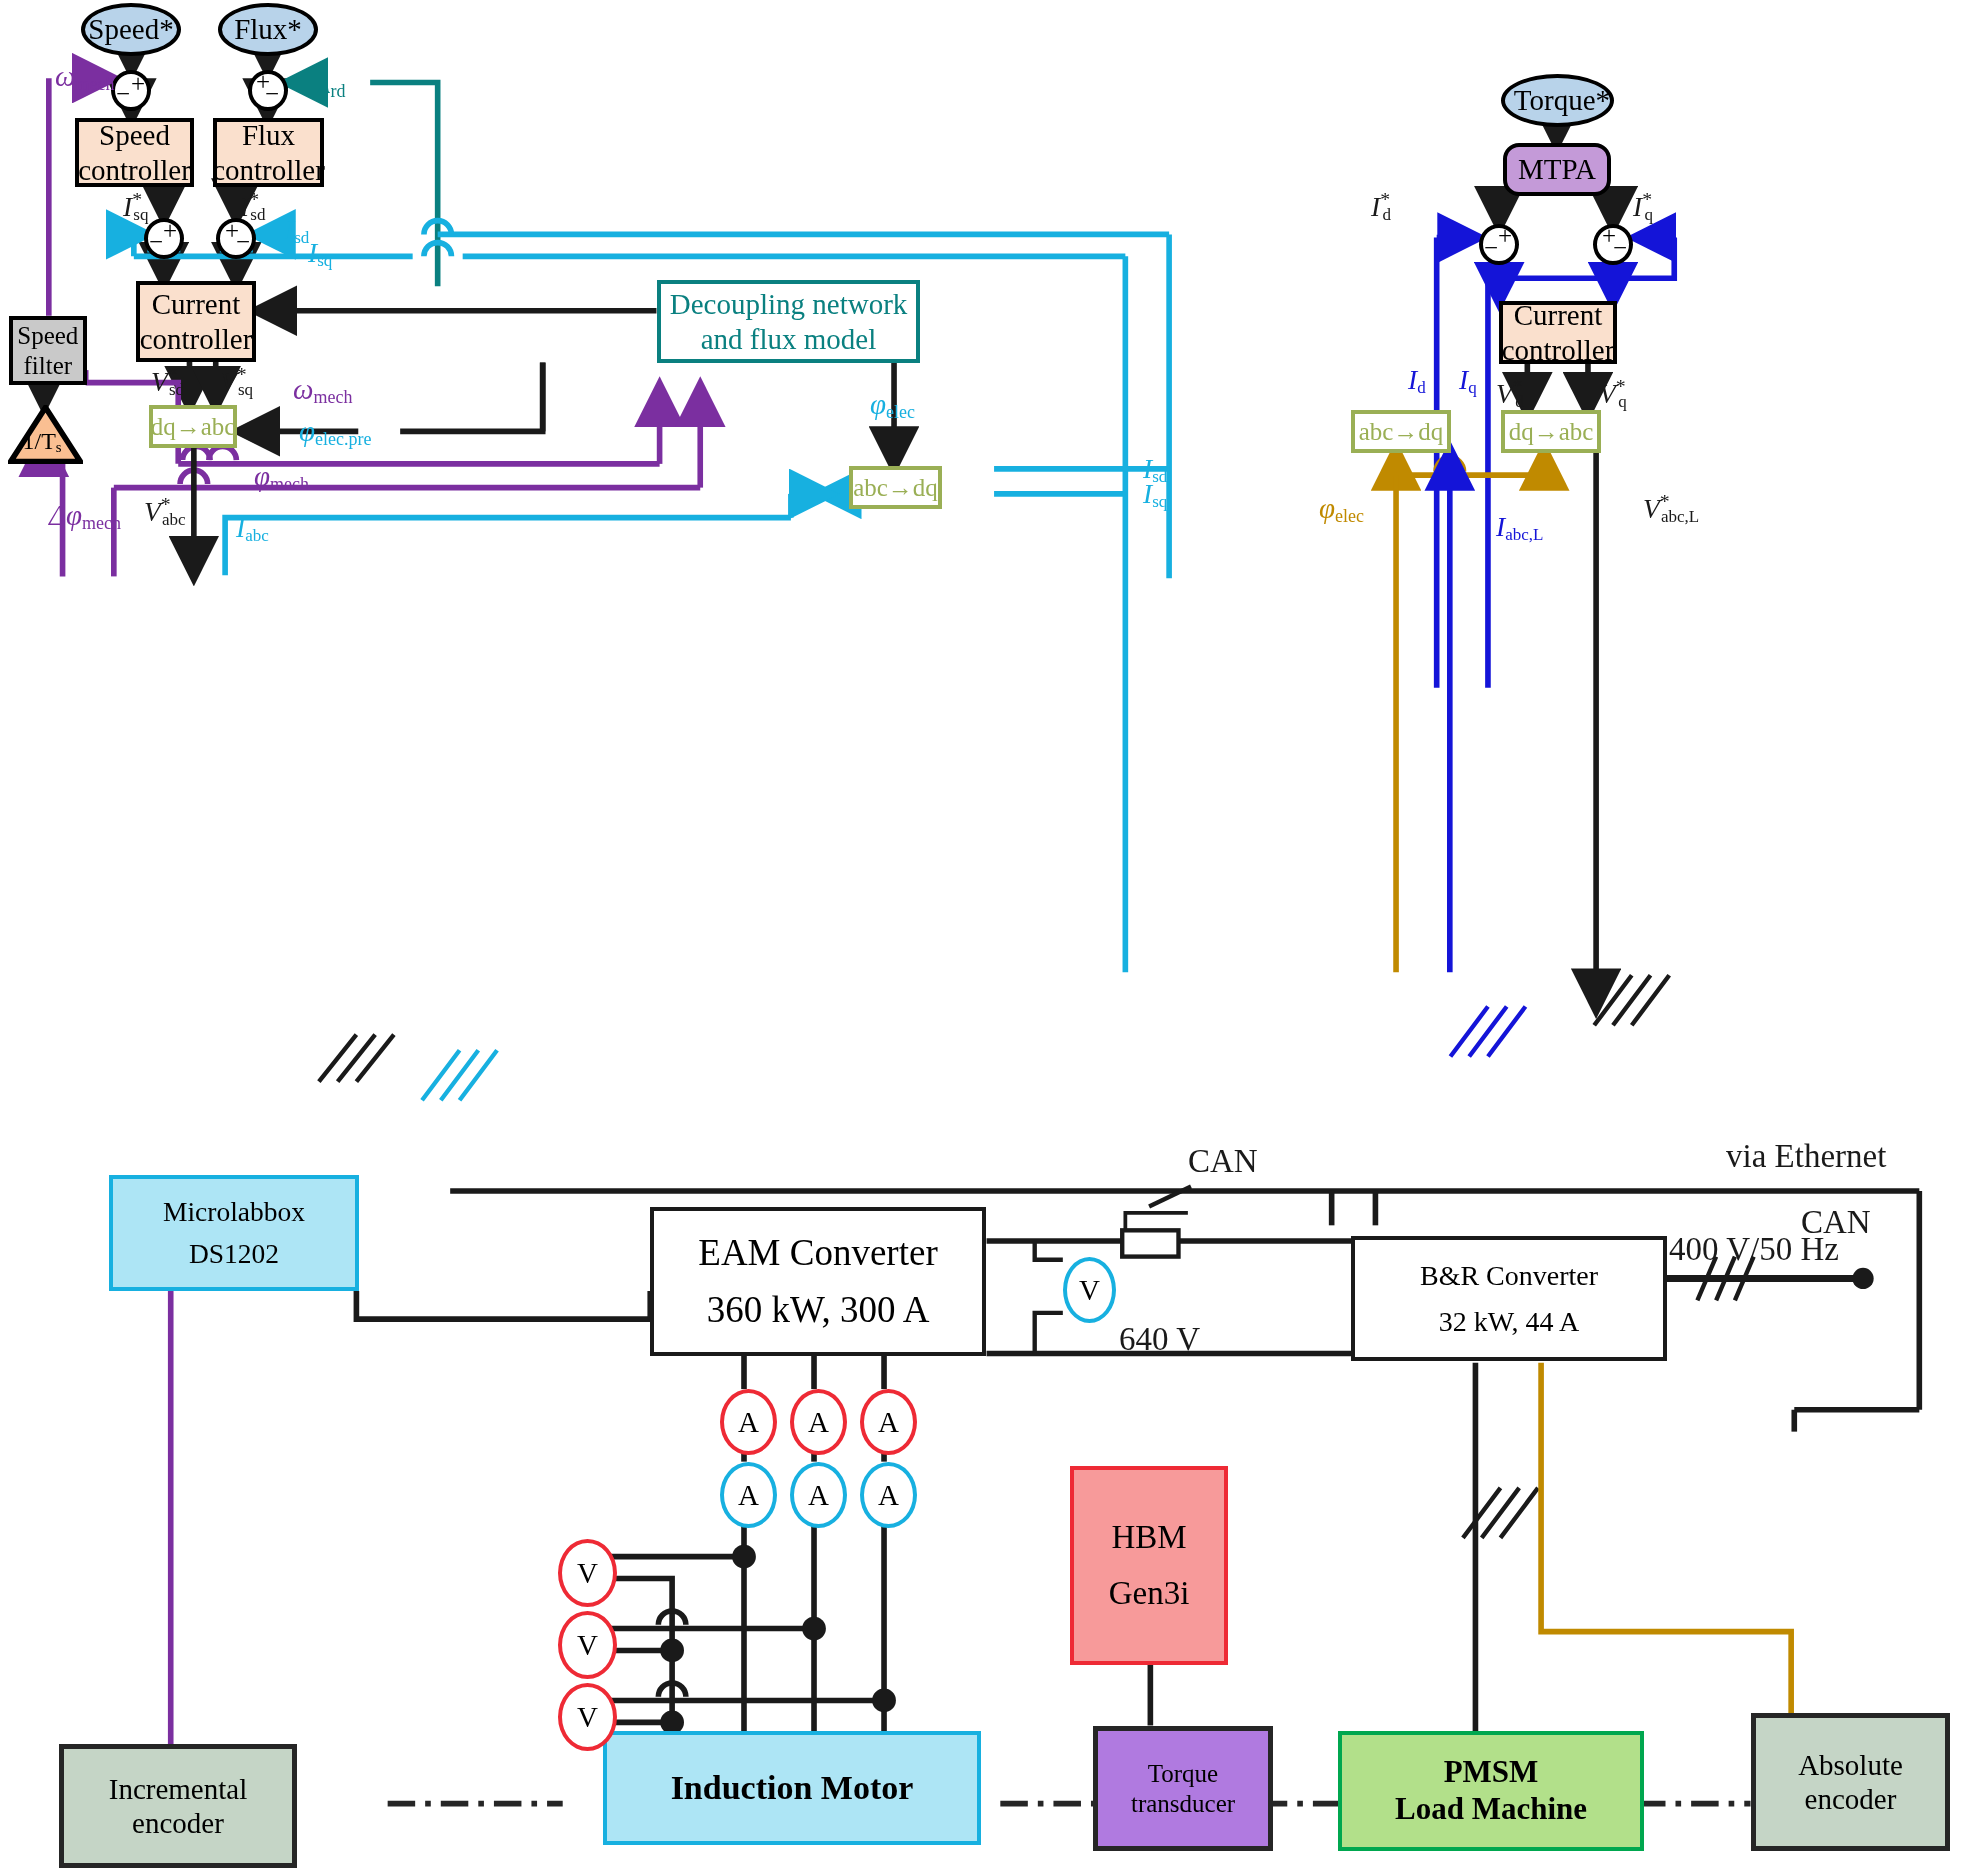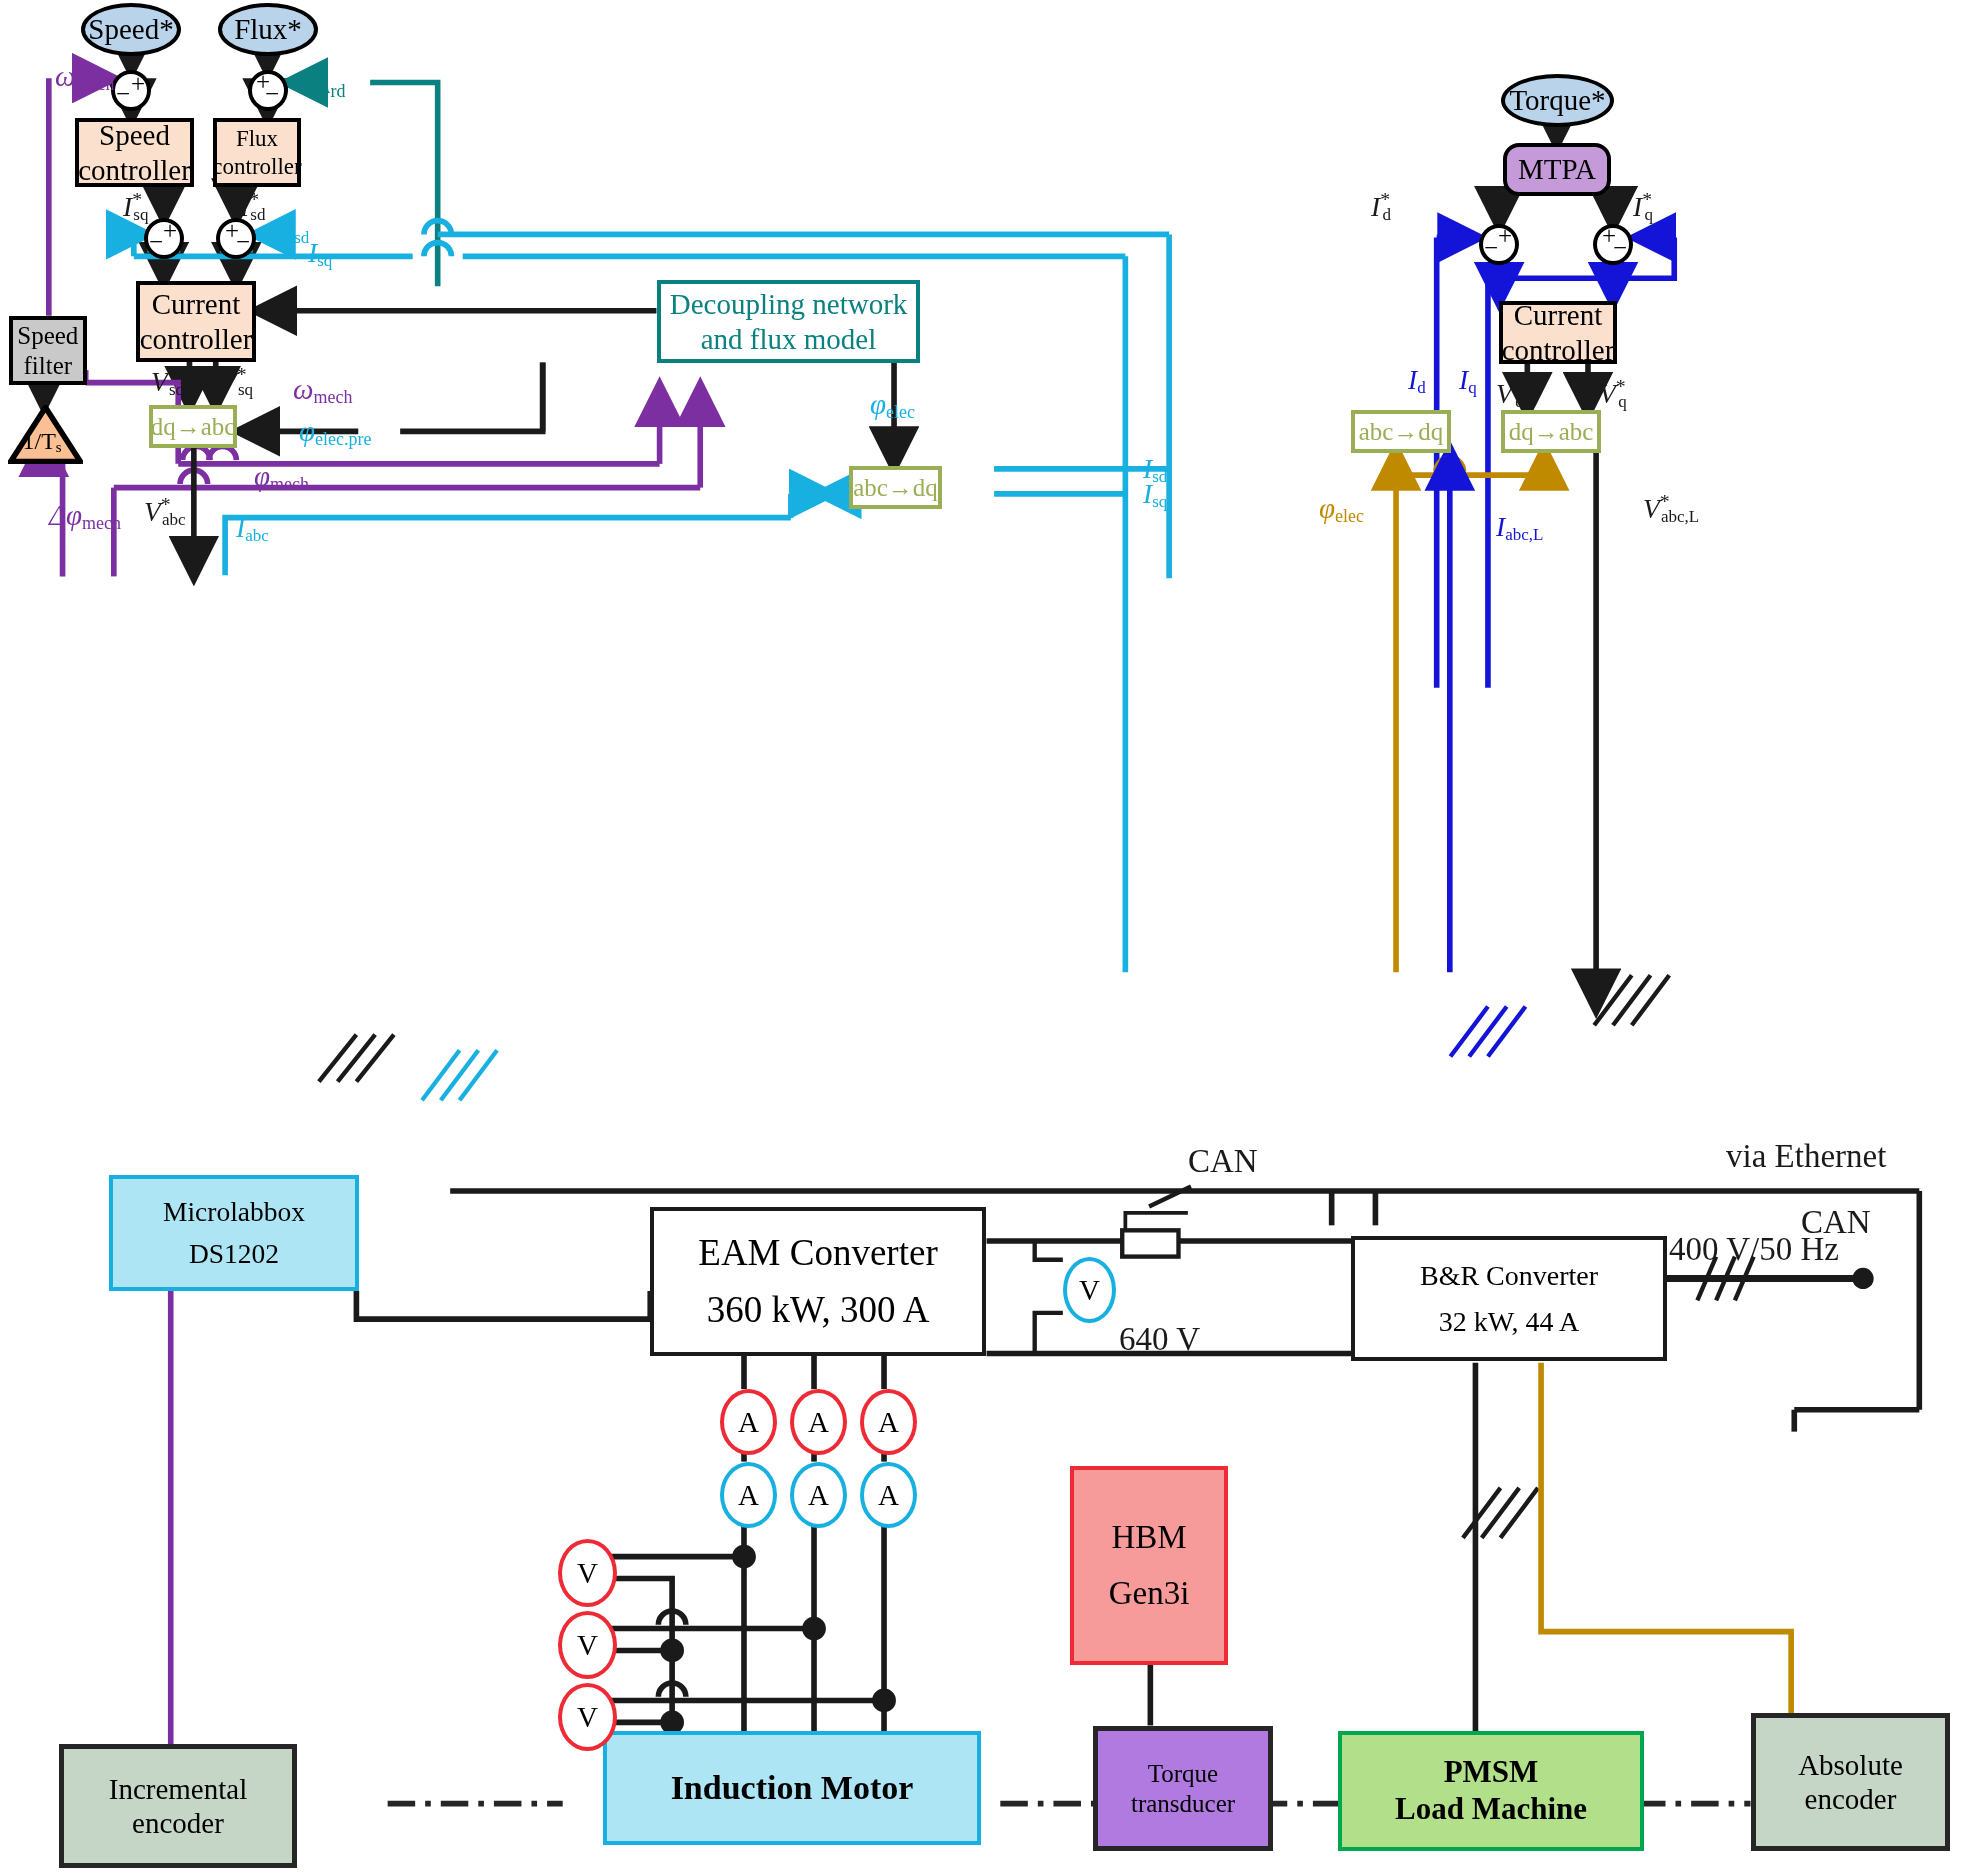--- a/index.html
+++ b/index.html
@@ -232,21 +232,21 @@
     <circle cx="1075" cy="2755" r="19"></circle>
   </g>
 </svg>
 
 <div class="node ellipse" style="left:81px;top:2.5px;width:100px;height:53px;font-size:29px;">
   <span>Speed*</span>
 </div>
 <div class="node ellipse" style="left:218px;top:2.5px;width:100px;height:53px;font-size:29px;">
   <span>Flux*</span>
 </div>
-<div class="node ellipse" style="left:1501px;top:74px;width:113px;height:53px;font-size:29px;">
+<div class="node ellipse" style="left:1501px;top:74px;width:113px;height:53px;font-size:29px;align-items:flex-end;">
   <span>Torque*</span>
 </div>
 
 <div class="node" style="left:111px;top:70px;width:40px;height:41px;border:4.4px solid #000;border-radius:50%;background:#fff;">
 </div>
 <div class="lbl" style="left:131px;top:71px;font-size:25px;">+</div>
 <div class="lbl" style="left:116px;top:81px;font-size:25px;">−</div>
 
 <div class="node" style="left:248px;top:70px;width:40px;height:41px;border:4.4px solid #000;border-radius:50%;background:#fff;">
 </div>
@@ -270,21 +270,21 @@
 
 <div class="node" style="left:1593px;top:224px;width:40px;height:41px;border:4.4px solid #000;border-radius:50%;background:#fff;">
 </div>
 <div class="lbl" style="left:1602px;top:223px;font-size:25px;">+</div>
 <div class="lbl" style="left:1613px;top:235px;font-size:25px;">−</div>
 
 <div class="node ctrl" style="left:75px;top:118px;width:119px;height:69px;font-size:29px;">
   <span>Speed</span>
   <span>controller</span>
 </div>
-<div class="node ctrl" style="left:213px;top:118px;width:88px;height:69px;font-size:23px;">
+<div class="node ctrl" style="left:213px;top:118px;width:111px;height:69px;font-size:29px;">
   <span>Flux</span>
   <span>controller</span>
 </div>
 <div class="node ctrl" style="left:136px;top:281px;width:120px;height:81px;font-size:29px;">
   <span>Current</span>
   <span>controller</span>
 </div>
 <div class="node teal" style="left:657px;top:280px;width:263px;height:83px;font-size:29px;">
   <span>Decoupling network</span>
   <span>and flux model</span>

